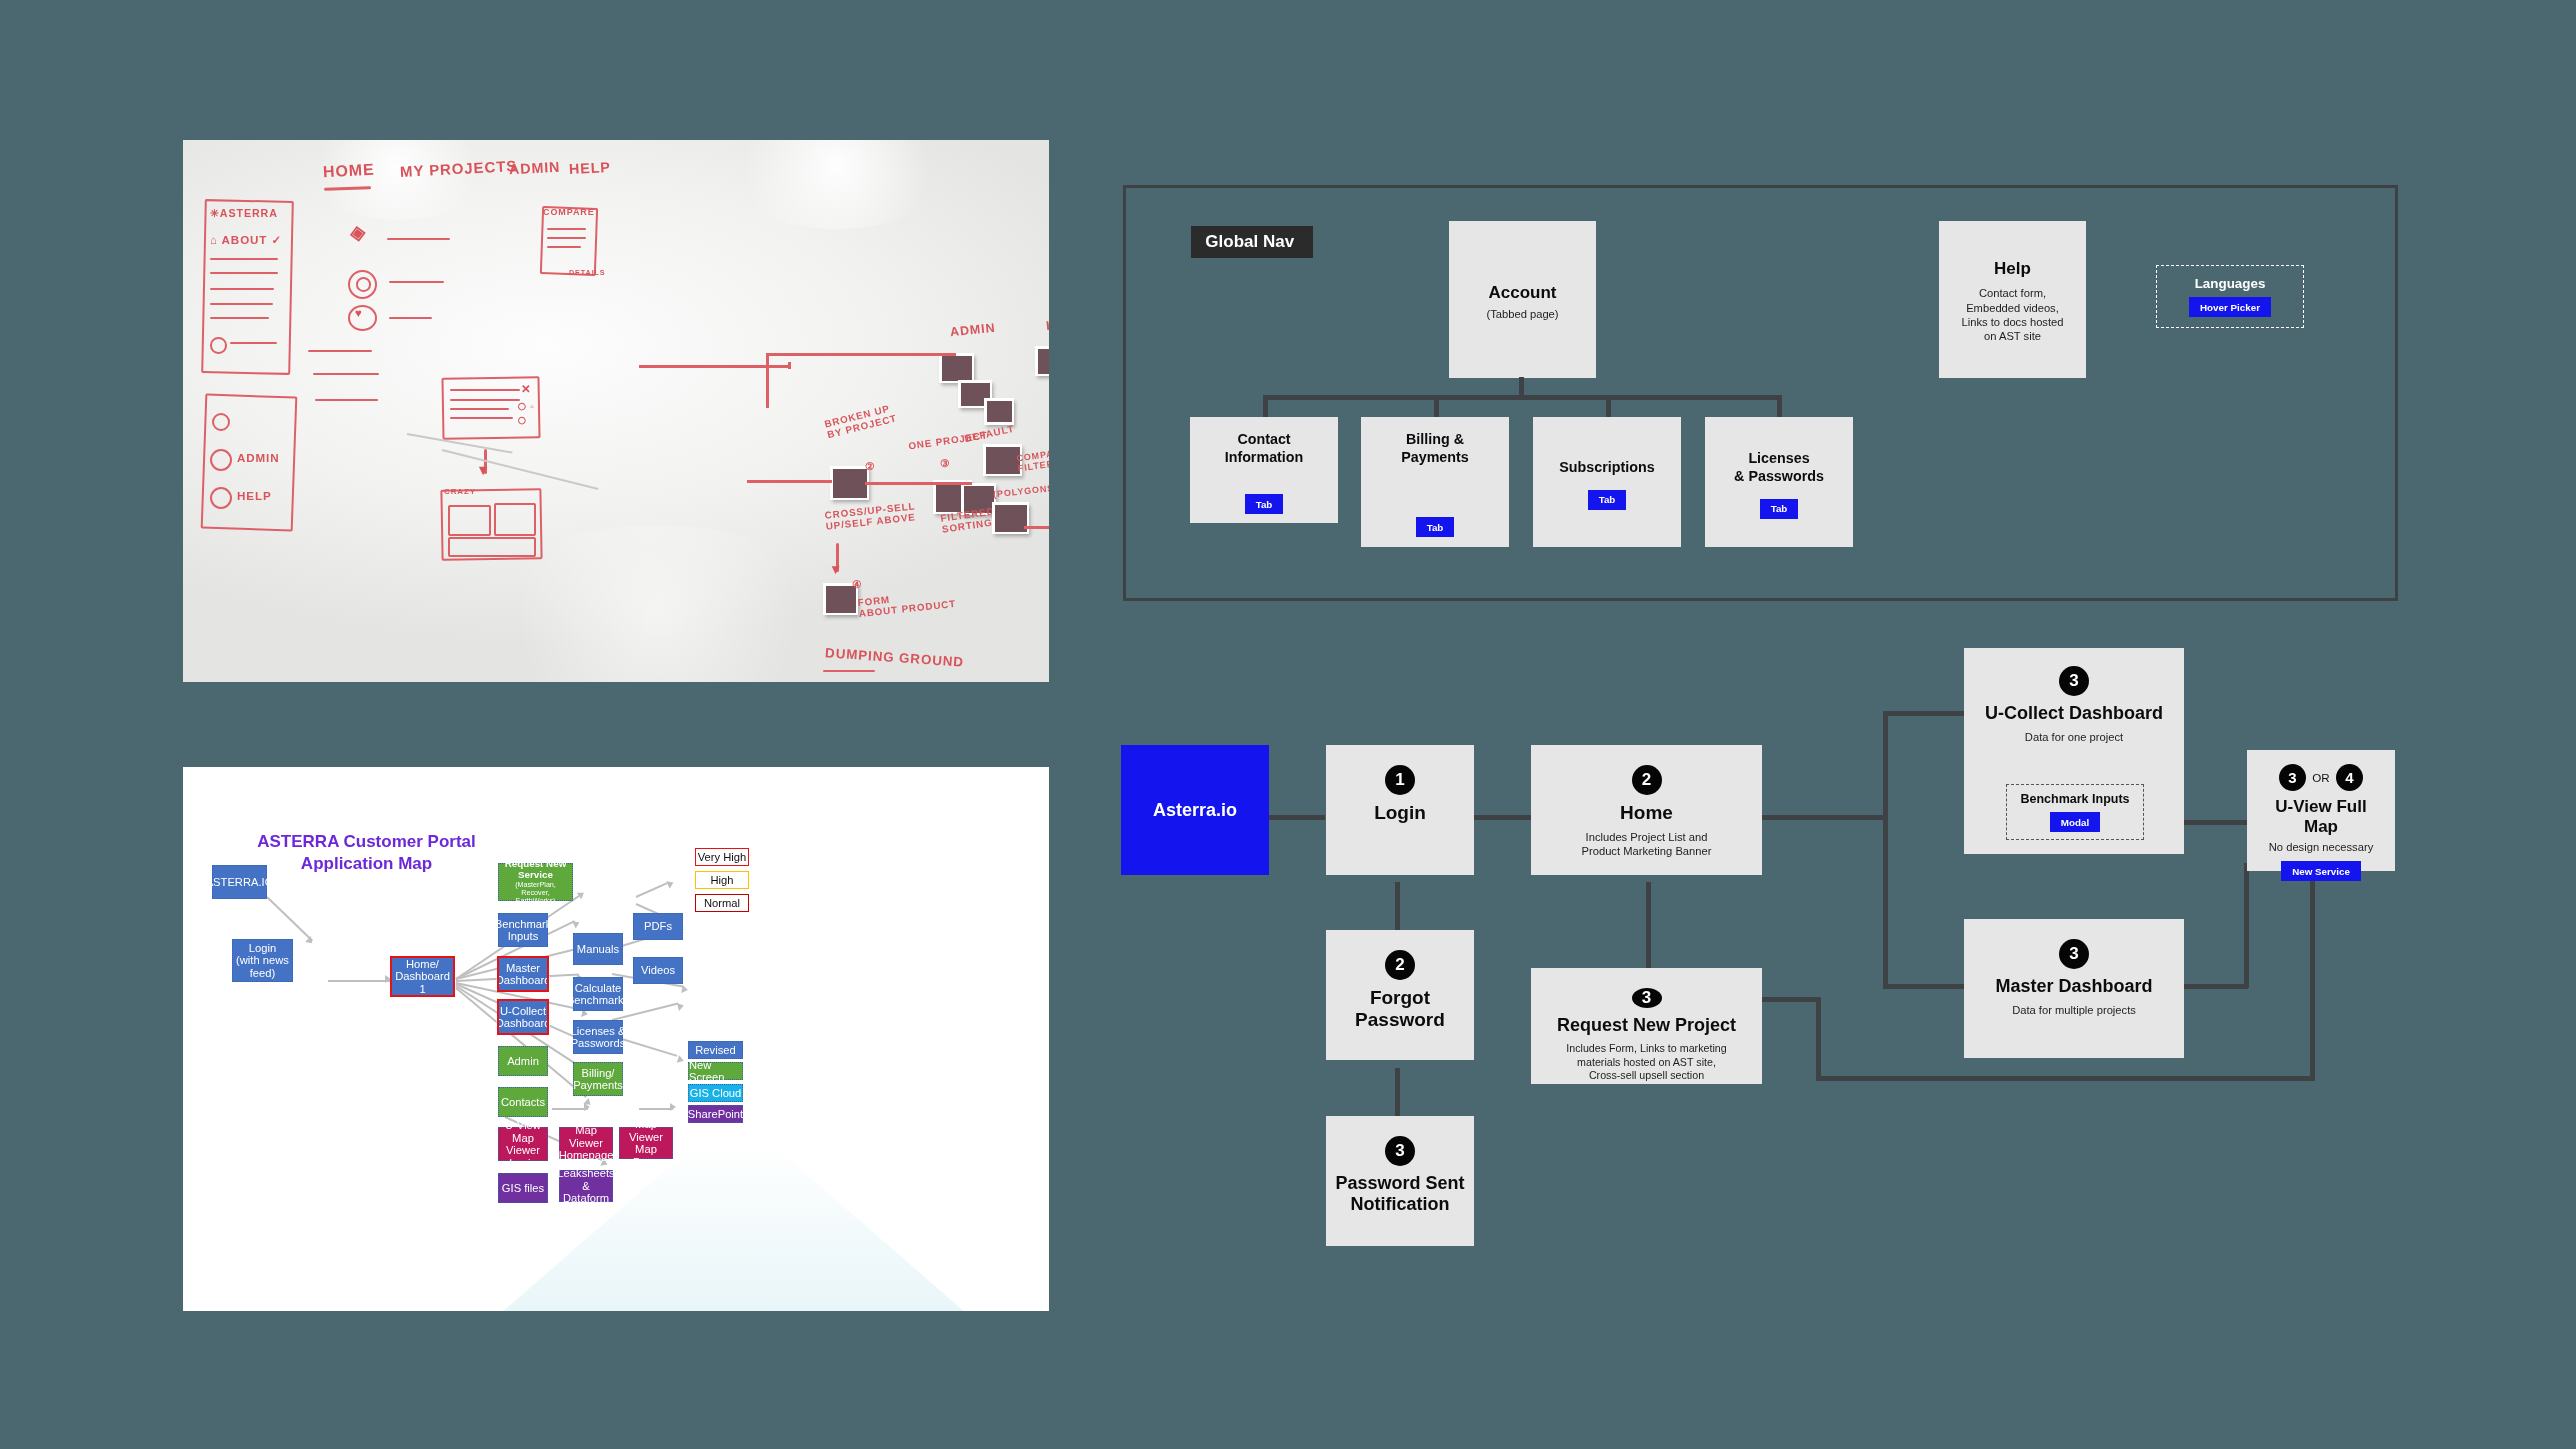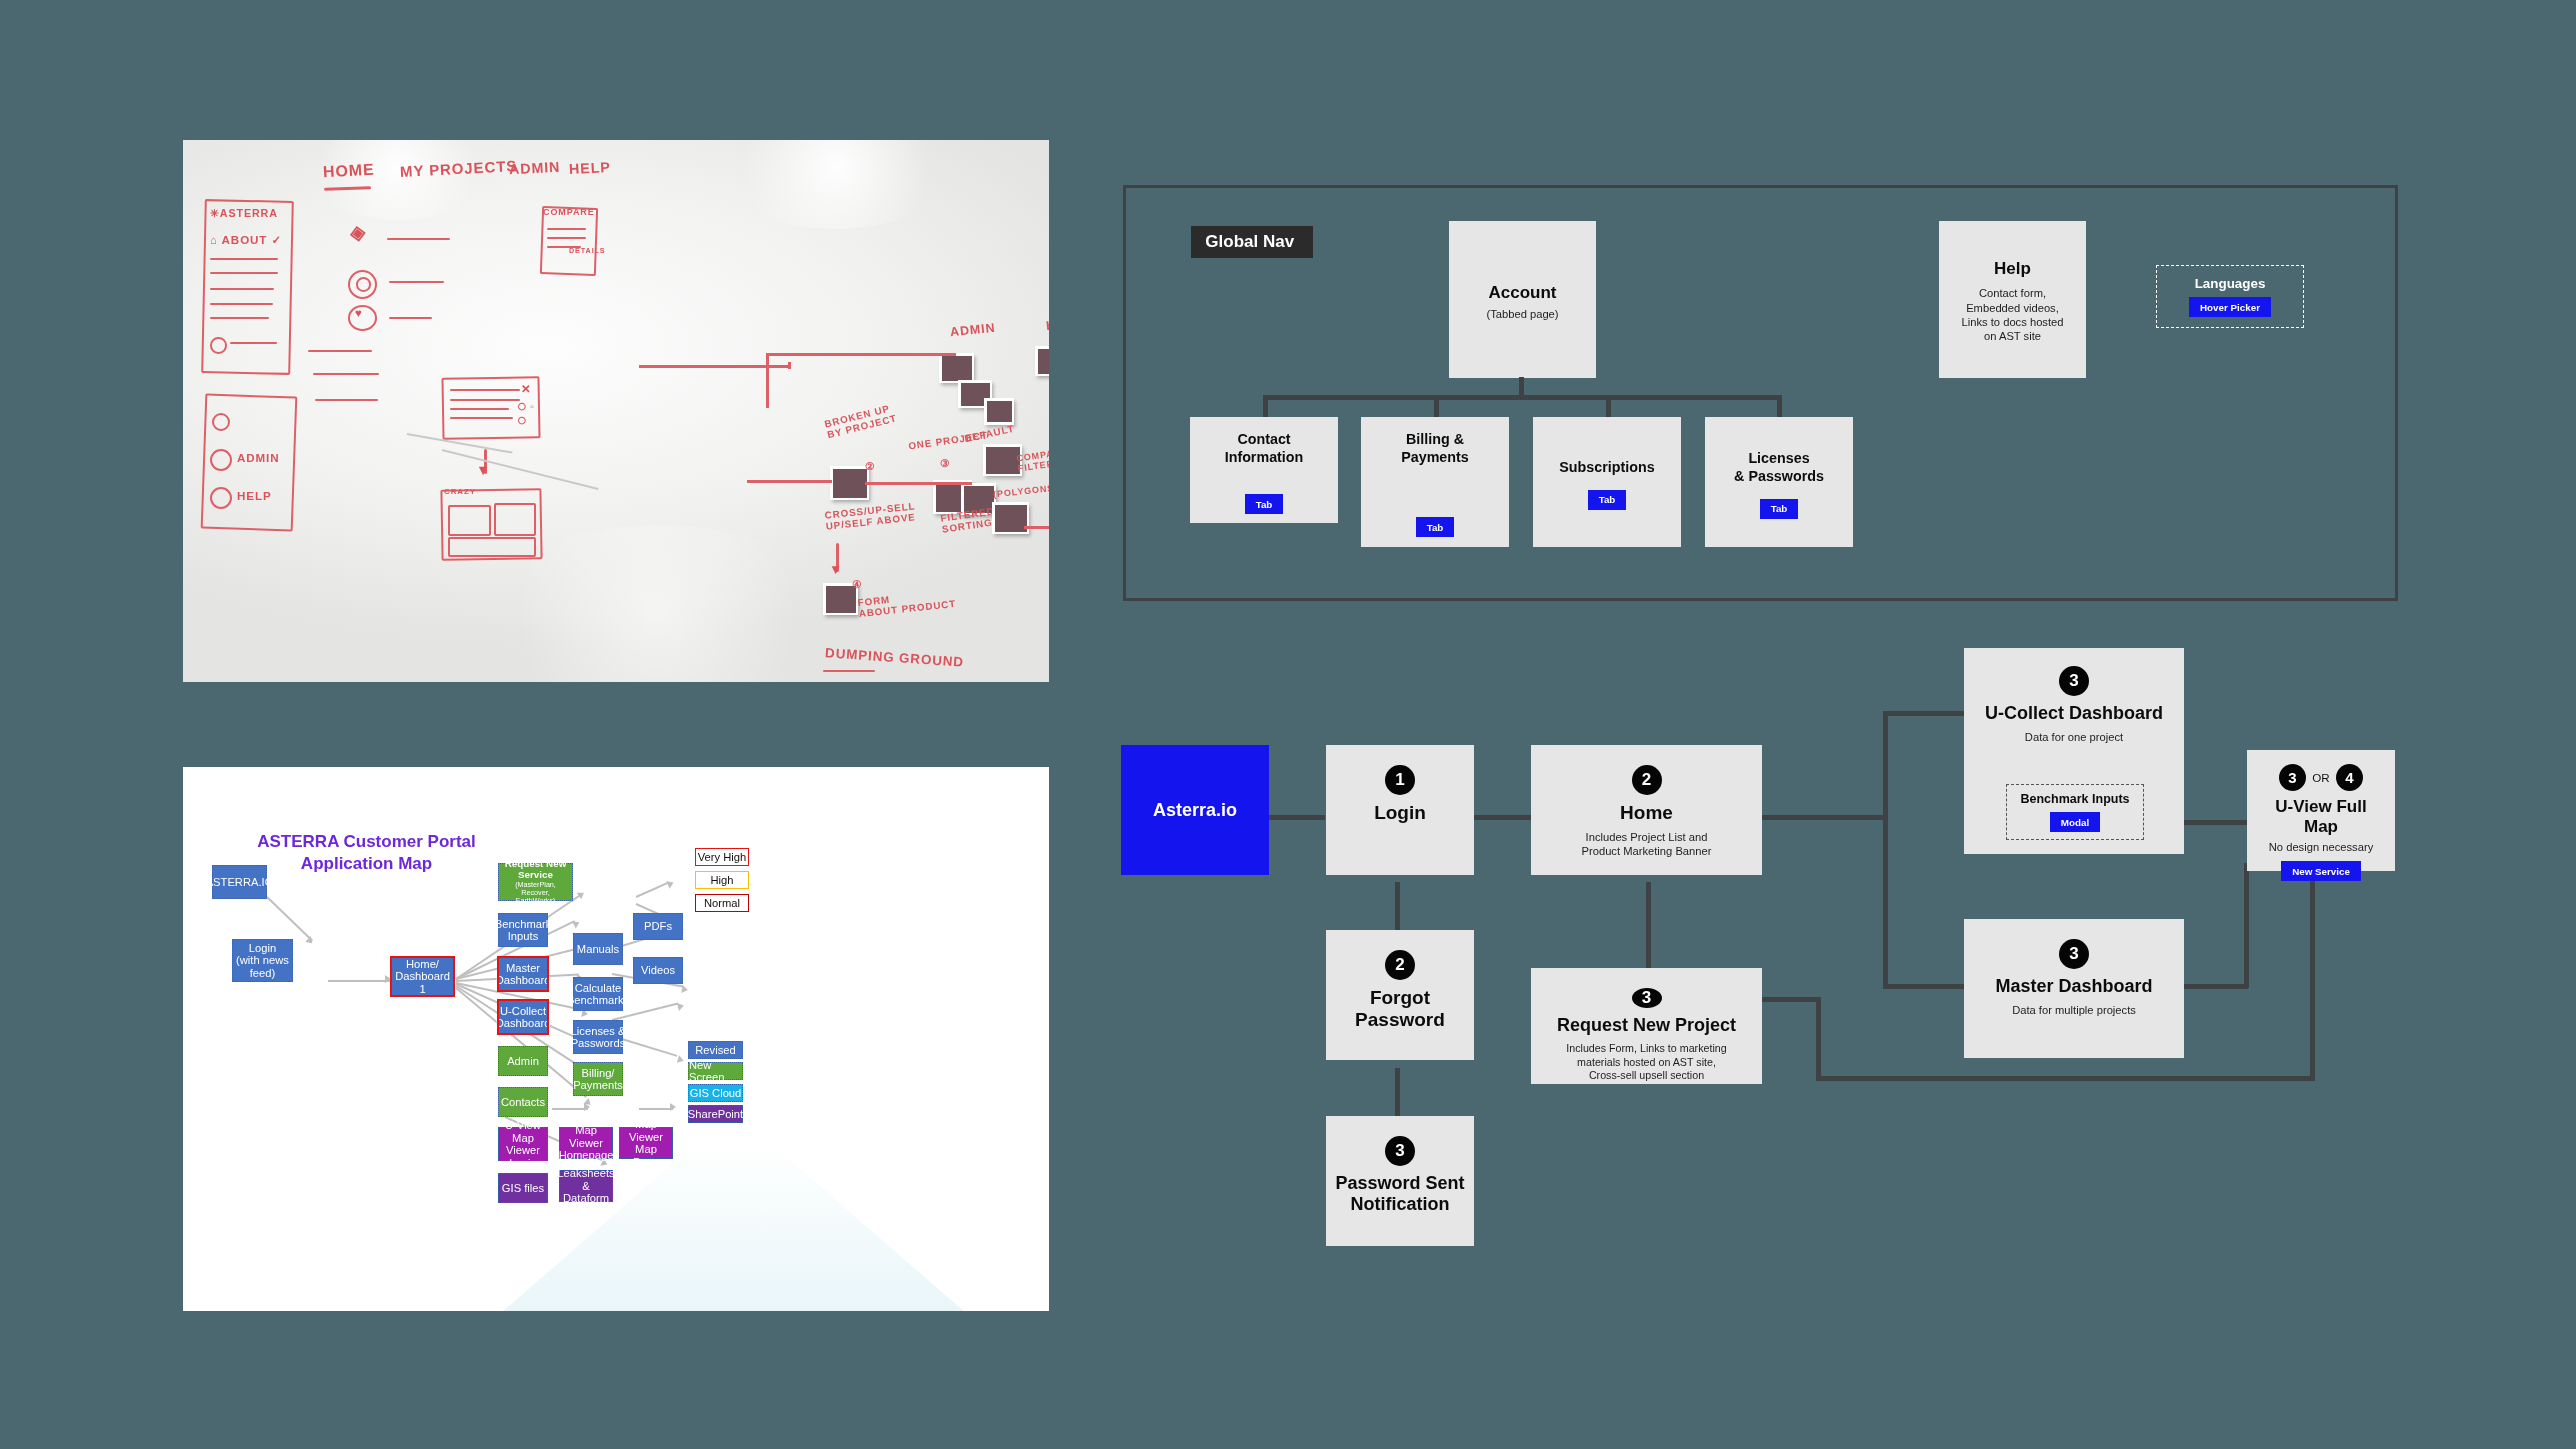--- a/index.html
+++ b/index.html
@@ -34,21 +34,21 @@
     background:#ffffff;overflow:hidden;
   }
   #app-map .mapttl{position:absolute;color:#6d28d9;font-weight:700;font-size:17px;line-height:22.4px;text-align:center;}
   #app-map .nd{
     position:absolute;display:flex;align-items:center;justify-content:center;
     text-align:center;color:#fff;font-size:11.2px;line-height:12.5px;
     border:0.9px dotted #3a62ad;box-sizing:border-box;padding:1.8px;
   }
   #app-map .blue{background:#4472c4;}
   #app-map .green{background:#5fa83c;}
-  #app-map .cyan{background:#a21caf;}
+  #app-map .cyan{background:#be185d;}
   #app-map .purple{background:#7030a0;}
   #app-map .hl{outline:2.7px solid #e81212;outline-offset:-1.8px;border:0.9px solid #e81212;}
   #app-map .leg{
     position:absolute;background:#fff;color:#111;font-size:11.2px;
     display:flex;align-items:center;justify-content:center;box-sizing:border-box;
   }
   #app-map .key{
     position:absolute;color:#fff;font-size:11.2px;
     display:flex;align-items:center;justify-content:center;box-sizing:border-box;
     border:0.9px dotted #3a62ad;
@@ -144,21 +144,21 @@
   <div class="mk" style="left:206px;top:177px;width:43px;height:1.8px;"></div>
   <div class="mk" style="left:125px;top:210px;width:64px;height:1.8px;"></div>
   <div class="mk" style="left:130px;top:233px;width:66px;height:1.8px;"></div>
   <div class="mk" style="left:132px;top:259px;width:63px;height:1.8px;"></div>
 
   <div class="frame" style="left:358px;top:67px;width:52px;height:64px;transform:rotate(2deg);"></div>
   <div class="ink" style="left:360px;top:67px;font-size:9px;">COMPARE</div>
   <div class="mk" style="left:364px;top:88px;width:39px;height:1.8px;"></div>
   <div class="mk" style="left:364px;top:97px;width:39px;height:1.8px;"></div>
   <div class="mk" style="left:364px;top:106px;width:34px;height:1.8px;"></div>
-  <div class="ink" style="left:361px;top:106px;font-size:7.2px;padding-left:25px;">DETAILS</div>
+  <div class="ink" style="left:361px;top:128px;font-size:7.2px;padding-left:25px;">DETAILS</div>
 
   <div class="frame" style="left:259px;top:237px;width:94px;height:58px;transform:rotate(-1deg);"></div>
   <div class="mk" style="left:267px;top:249px;width:70px;height:1.8px;"></div>
   <div class="mk" style="left:267px;top:259px;width:70px;height:1.8px;"></div>
   <div class="mk" style="left:267px;top:268px;width:59px;height:1.8px;"></div>
   <div class="mk" style="left:267px;top:277px;width:63px;height:1.8px;"></div>
   <div class="ink" style="left:338px;top:242px;font-size:11.6px;">✕</div>
   <div class="ink" style="left:335px;top:261px;font-size:9.8px;">🞅 ▫</div>
   <div class="ink" style="left:335px;top:275px;font-size:9.8px;">🞅</div>
   <div class="mk" style="left:301px;top:309px;width:2.7px;height:25px;"></div>

